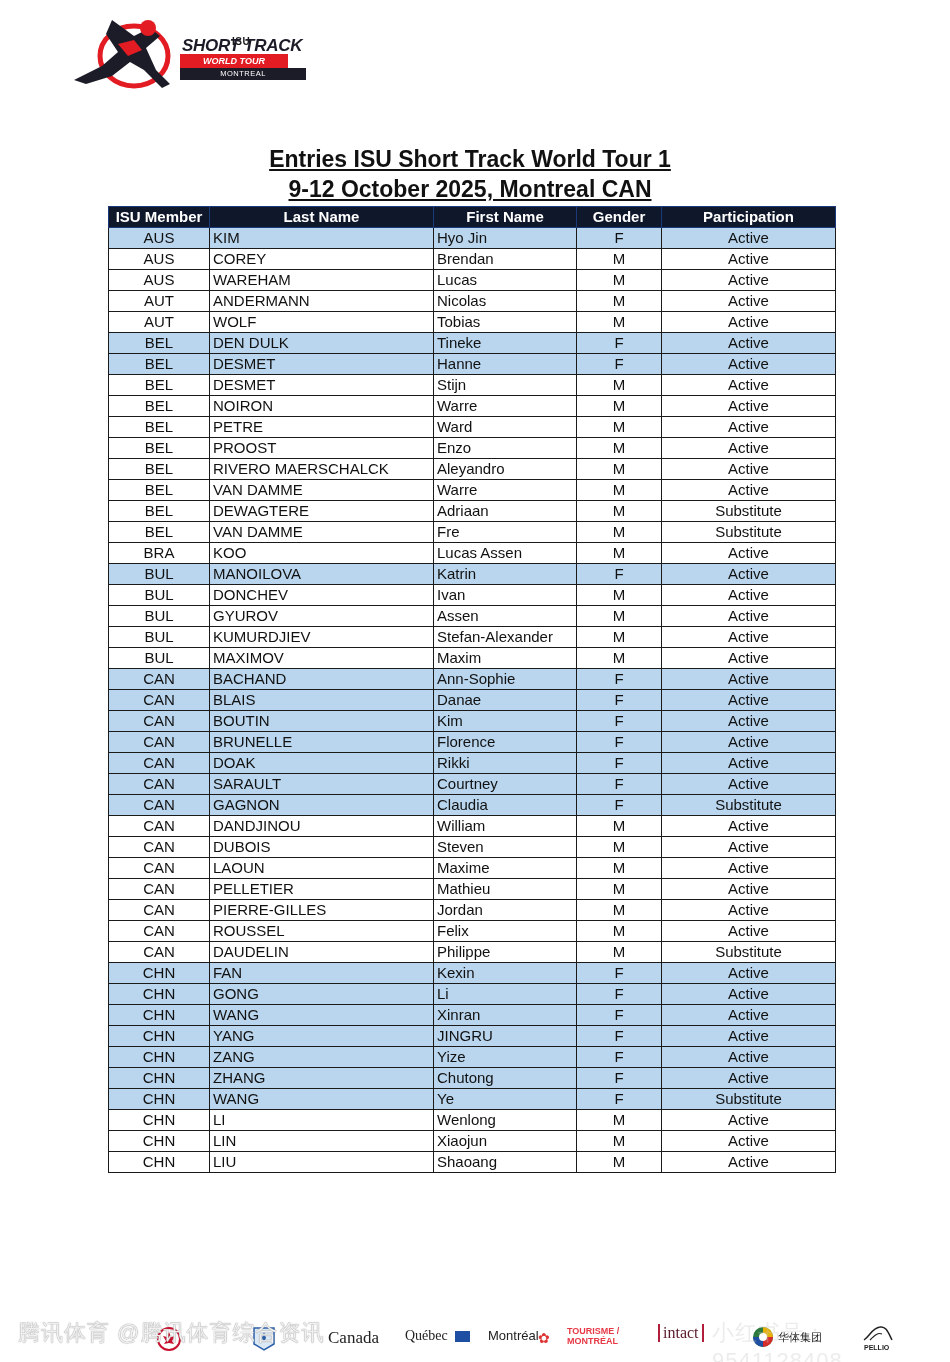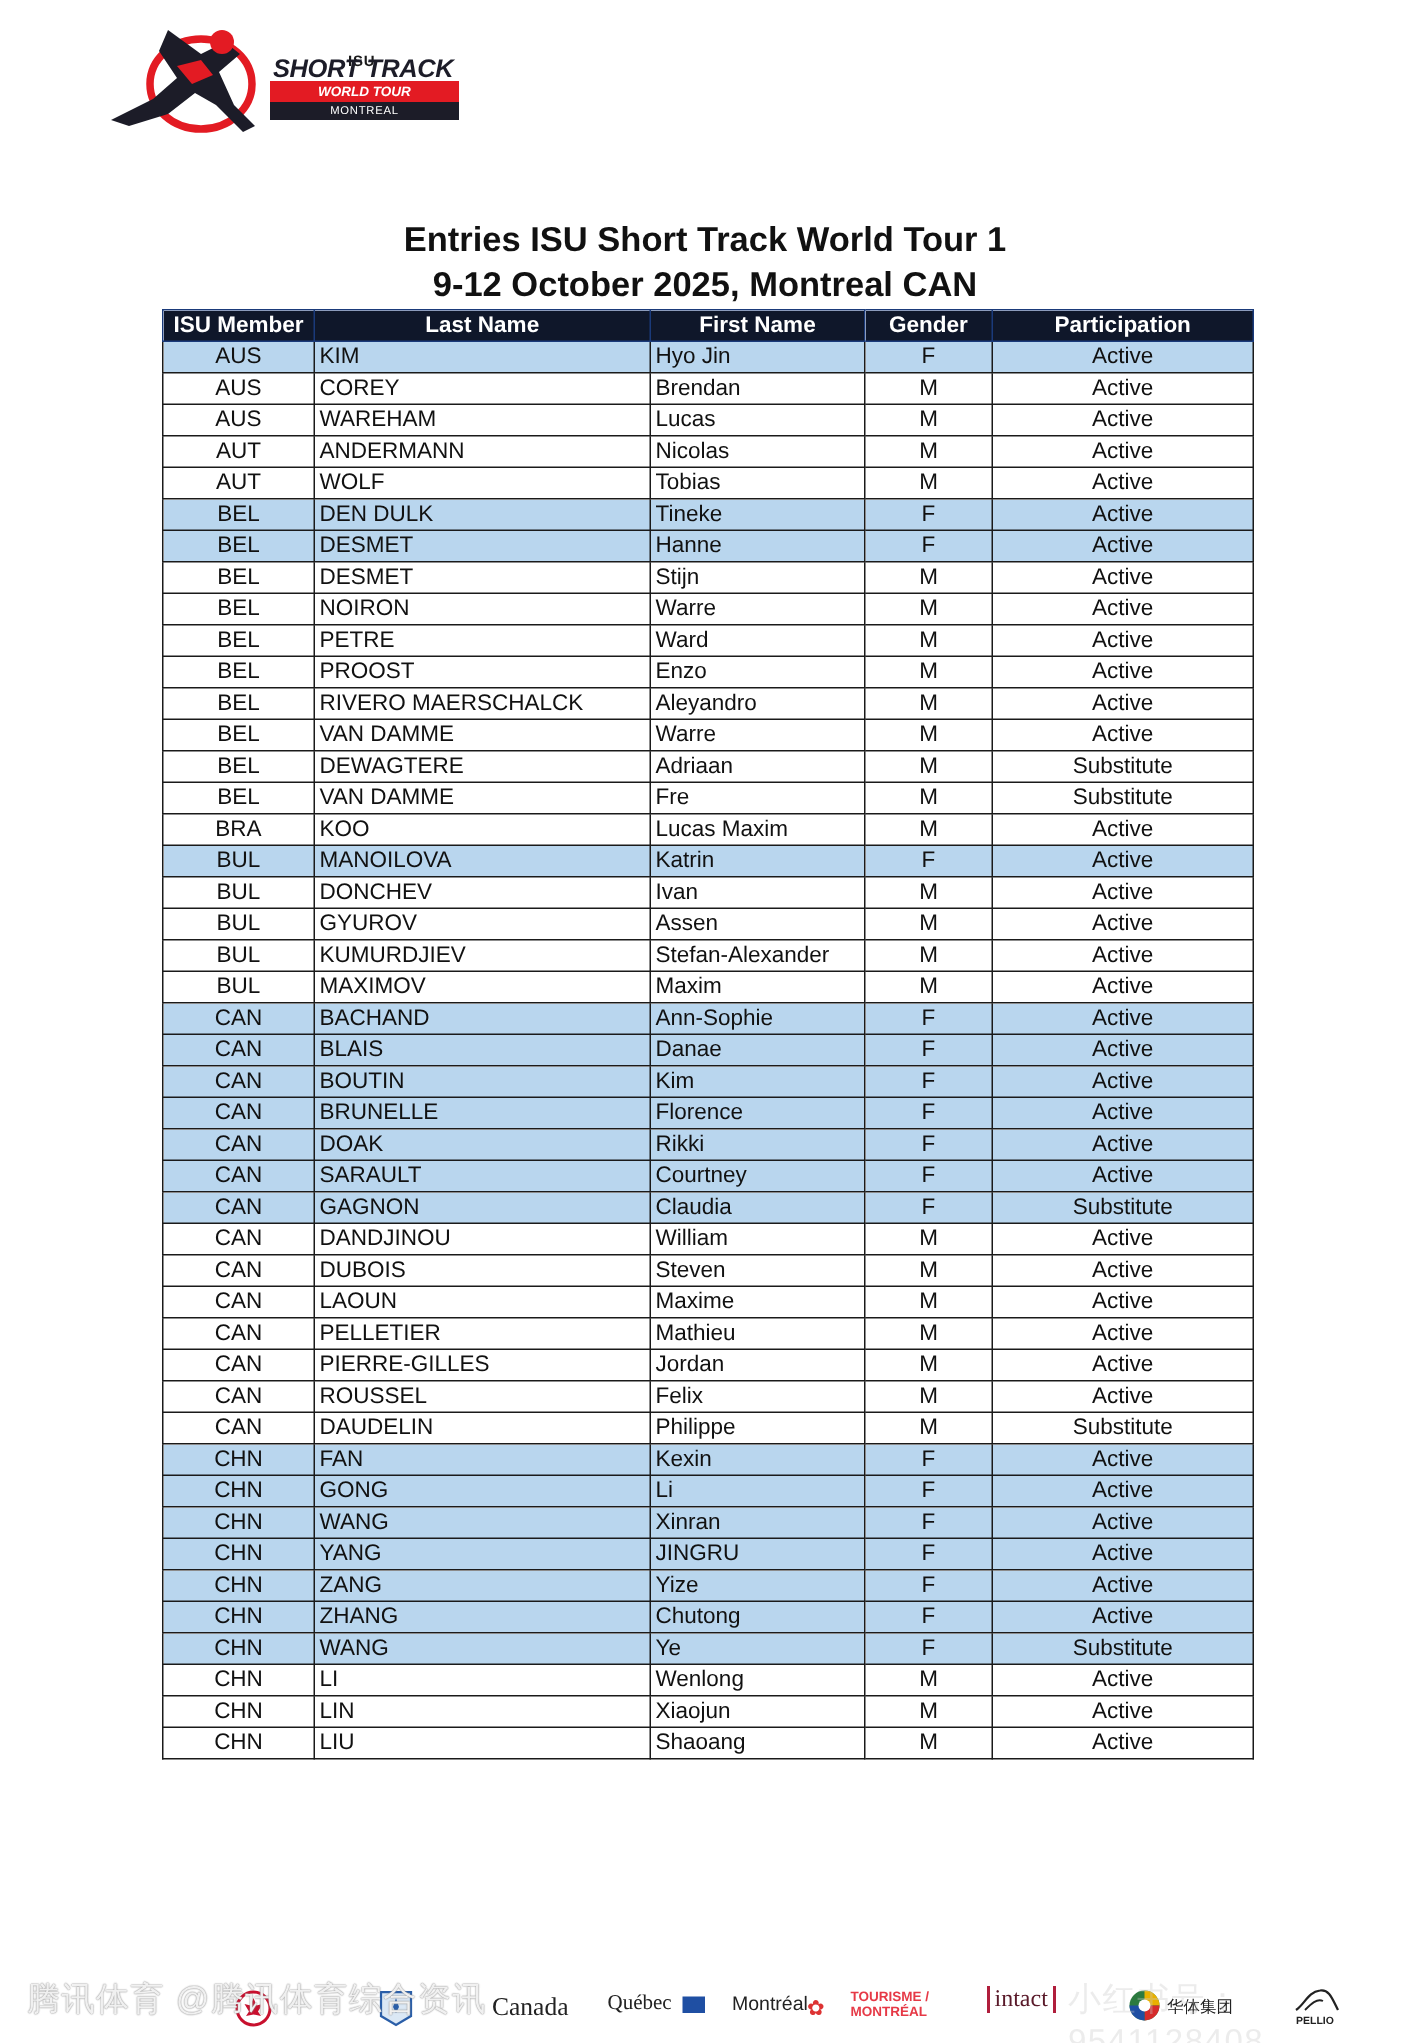--- a/index.html
+++ b/index.html
@@ -1,24 +1,24 @@
 <!DOCTYPE html>
 <html><head>
   <meta charset="utf-8">
   <style>
     html, body { margin: 0; padding: 0; background: #ffffff; }
     body { width: 950px; height: 1362px; position: relative; overflow: hidden; font-family: "Liberation Sans", sans-serif; color: #111; }
     .logo { position: absolute; left: 72px; top: 14px; width: 240px; height: 80px; }
     .logo .skater { position: absolute; left: 0; top: 0; width: 110px; height: 80px; }
     .logo .isu { position: absolute; left: 160px; top: 22px; font-size: 10px; font-weight: bold; color: #1a1a1a; letter-spacing: 0.5px; }
     .logo .short { position: absolute; left: 110px; top: 22px; font-size: 17px; font-weight: bold; font-style: italic; color: #1c1c28; letter-spacing: -0.3px; }
-    .logo .wt { position: absolute; left: 108px; top: 40px; width: 126px; height: 14px; background: #e31b23; color: #fff; font-size: 9px; font-weight: bold; font-style: italic; text-align: center; line-height: 14px; }
+    .logo .wt { position: absolute; left: 108px; top: 40px; width: 108px; height: 14px; background: #e31b23; color: #fff; font-size: 9px; font-weight: bold; font-style: italic; text-align: center; line-height: 14px; }
     .logo .mtl { position: absolute; left: 108px; top: 54px; width: 126px; height: 12px; background: #1c1c28; color: #fff; font-size: 7.5px; font-weight: normal; text-align: center; line-height: 12px; letter-spacing: 0.5px; }
 
-    .title { position: absolute; left: 0; width: 940px; text-align: center; font-weight: bold; font-size: 23px; color: #111; }
+    .title { position: absolute; left: 0; width: 940px; text-align: center; font-weight: bold; font-size: 23px; color: #111; text-decoration: underline; }
     .title1 { top: 146px; }
     .title2 { top: 176px; }
 
     table.entries { position: absolute; left: 108px; top: 206px; border-collapse: collapse; width: 727px; font-size: 15px; table-layout: fixed; }
     table.entries th, table.entries td { border: 1.5px solid #1a1a1a; height: 20px; padding: 0 3px; line-height: 20px; white-space: nowrap; overflow: hidden; }
     table.entries th { background: #0f172a; color: #ffffff; font-weight: bold; font-size: 15px; text-align: center; border-color: #1a3a7a; }
     table.entries td.c { text-align: center; }
     table.entries td.l { text-align: left; }
     tr.f td { background: #b9d6ee; }
     tr.m td { background: #ffffff; }
@@ -166,21 +166,21 @@
       <tr class="m">
         <td class="c">BEL</td>
         <td class="l">VAN DAMME</td>
         <td class="l">Fre</td>
         <td class="c">M</td>
         <td class="c">Substitute</td>
       </tr>
       <tr class="m">
         <td class="c">BRA</td>
         <td class="l">KOO</td>
-        <td class="l">Lucas Maxim</td>
+        <td class="l">Lucas Assen</td>
         <td class="c">M</td>
         <td class="c">Active</td>
       </tr>
       <tr class="f">
         <td class="c">BUL</td>
         <td class="l">MANOILOVA</td>
         <td class="l">Katrin</td>
         <td class="c">F</td>
         <td class="c">Active</td>
       </tr>

